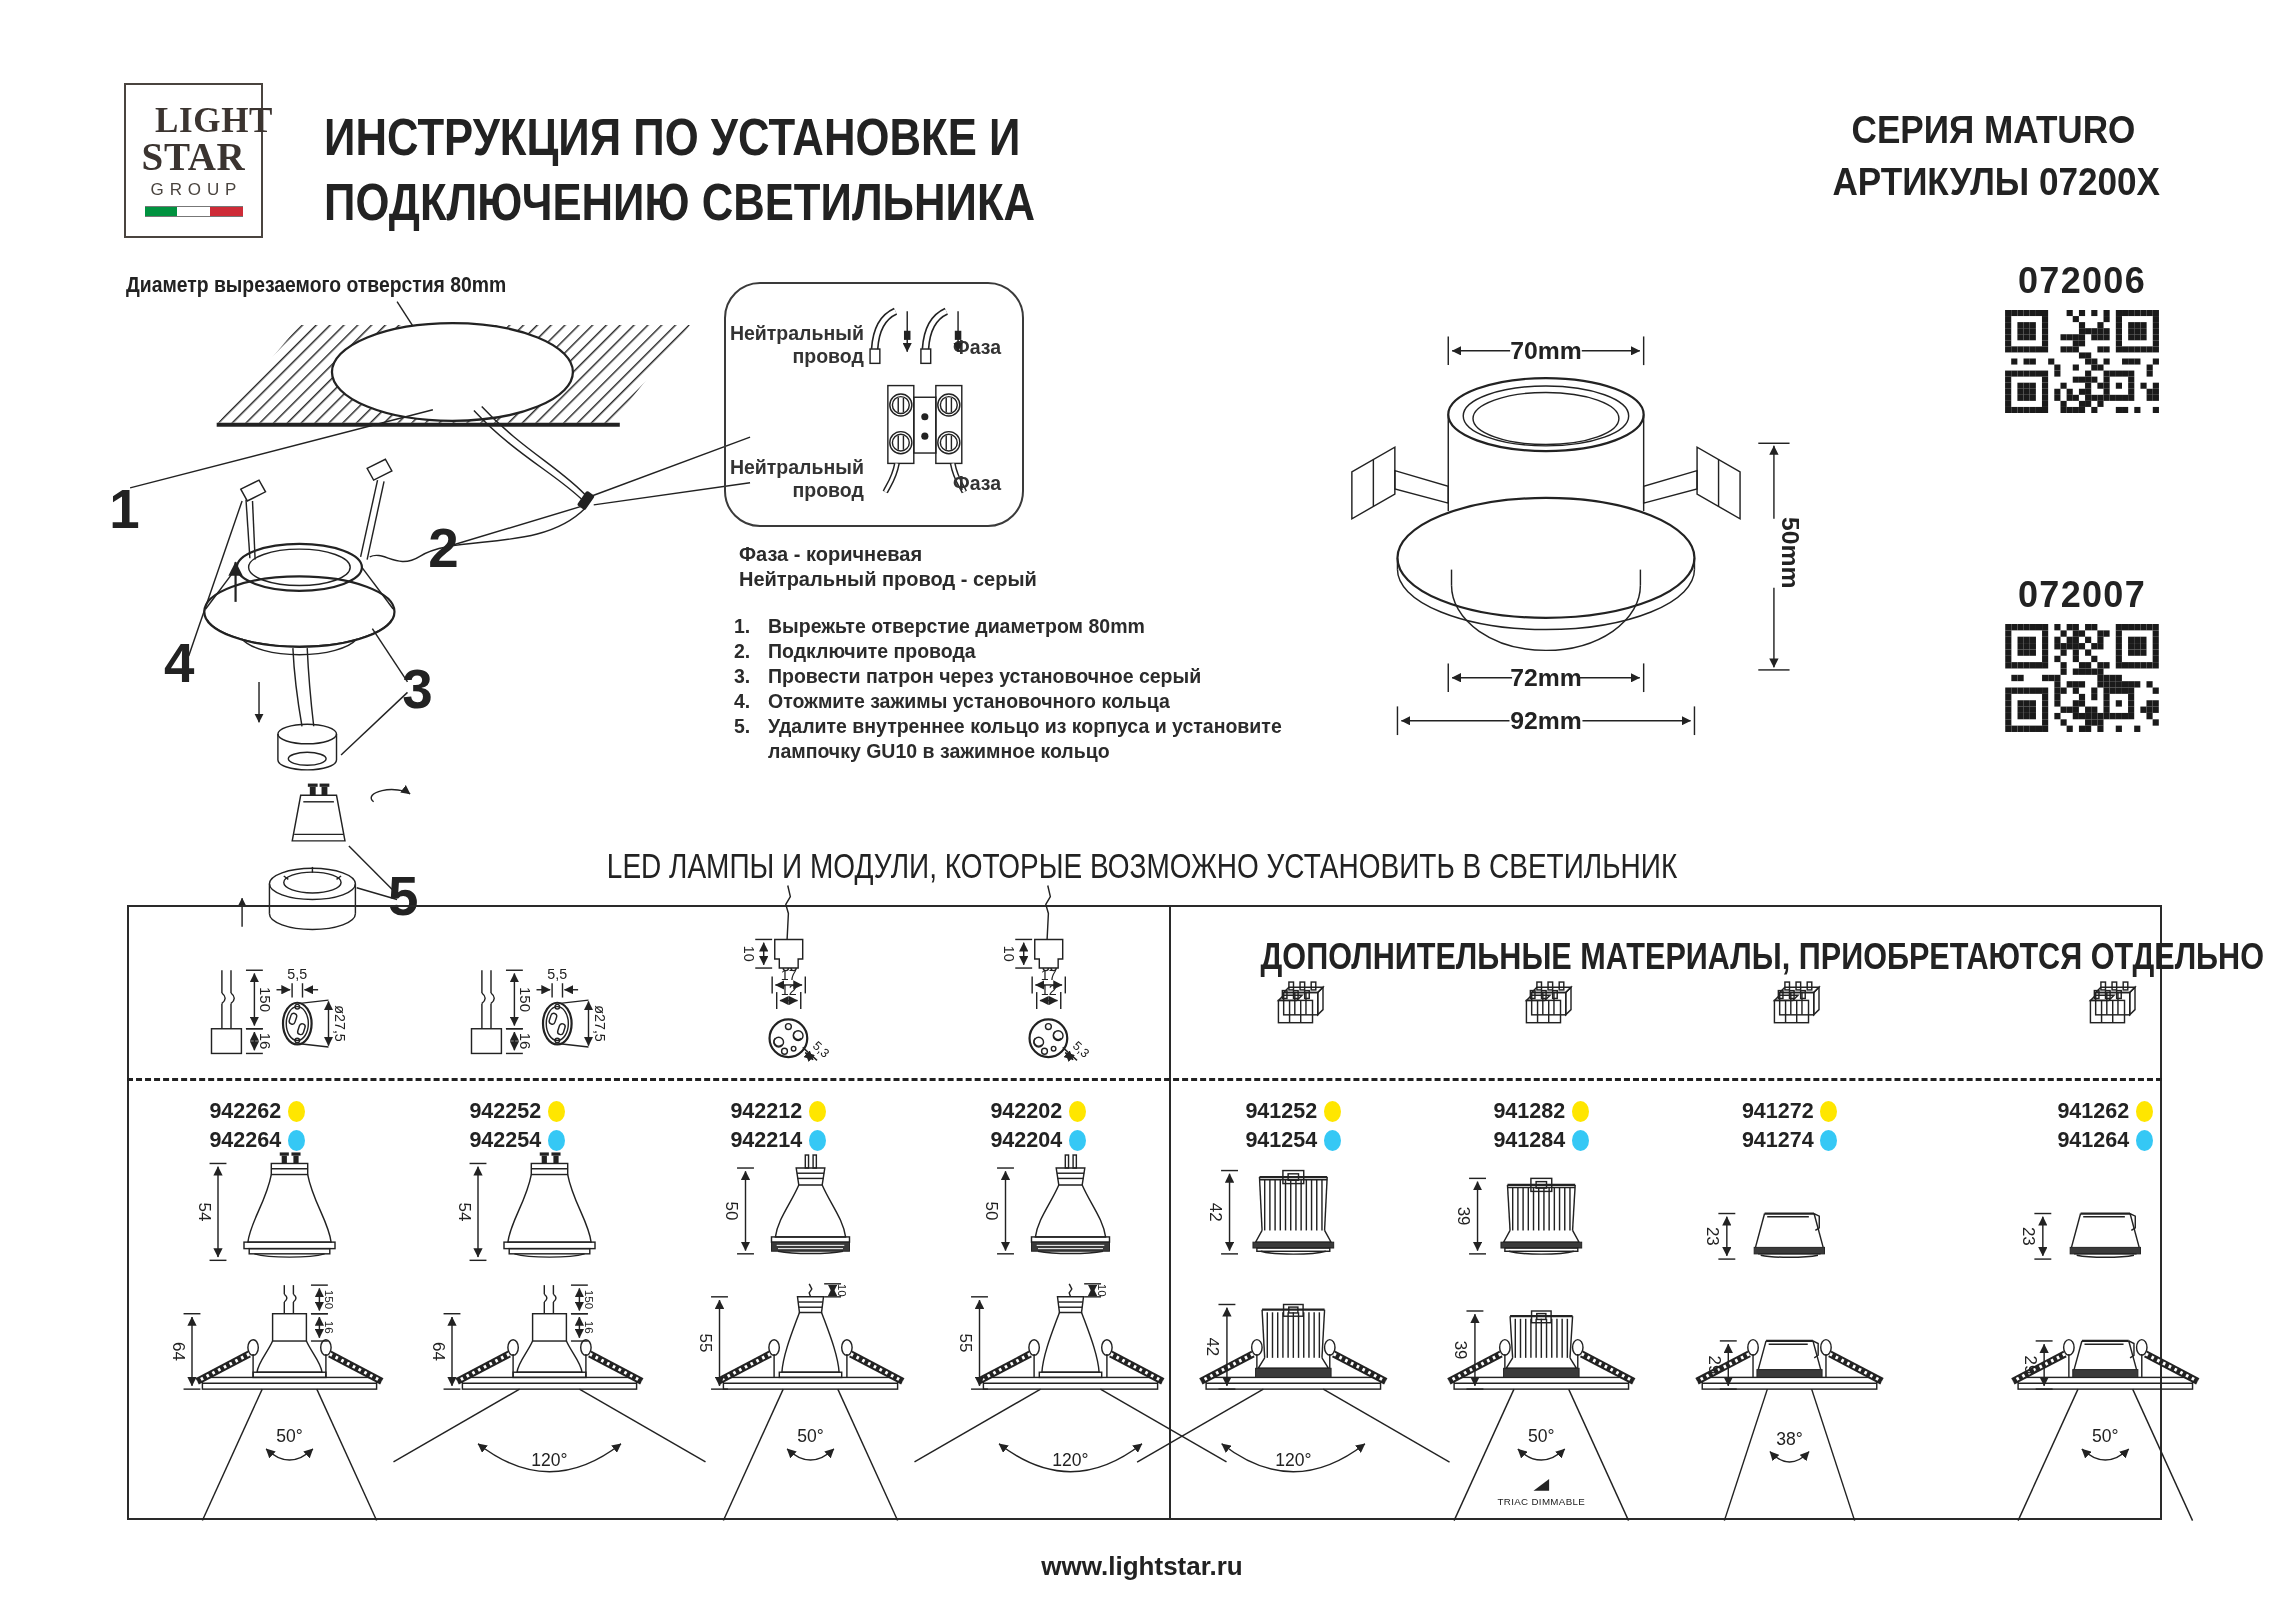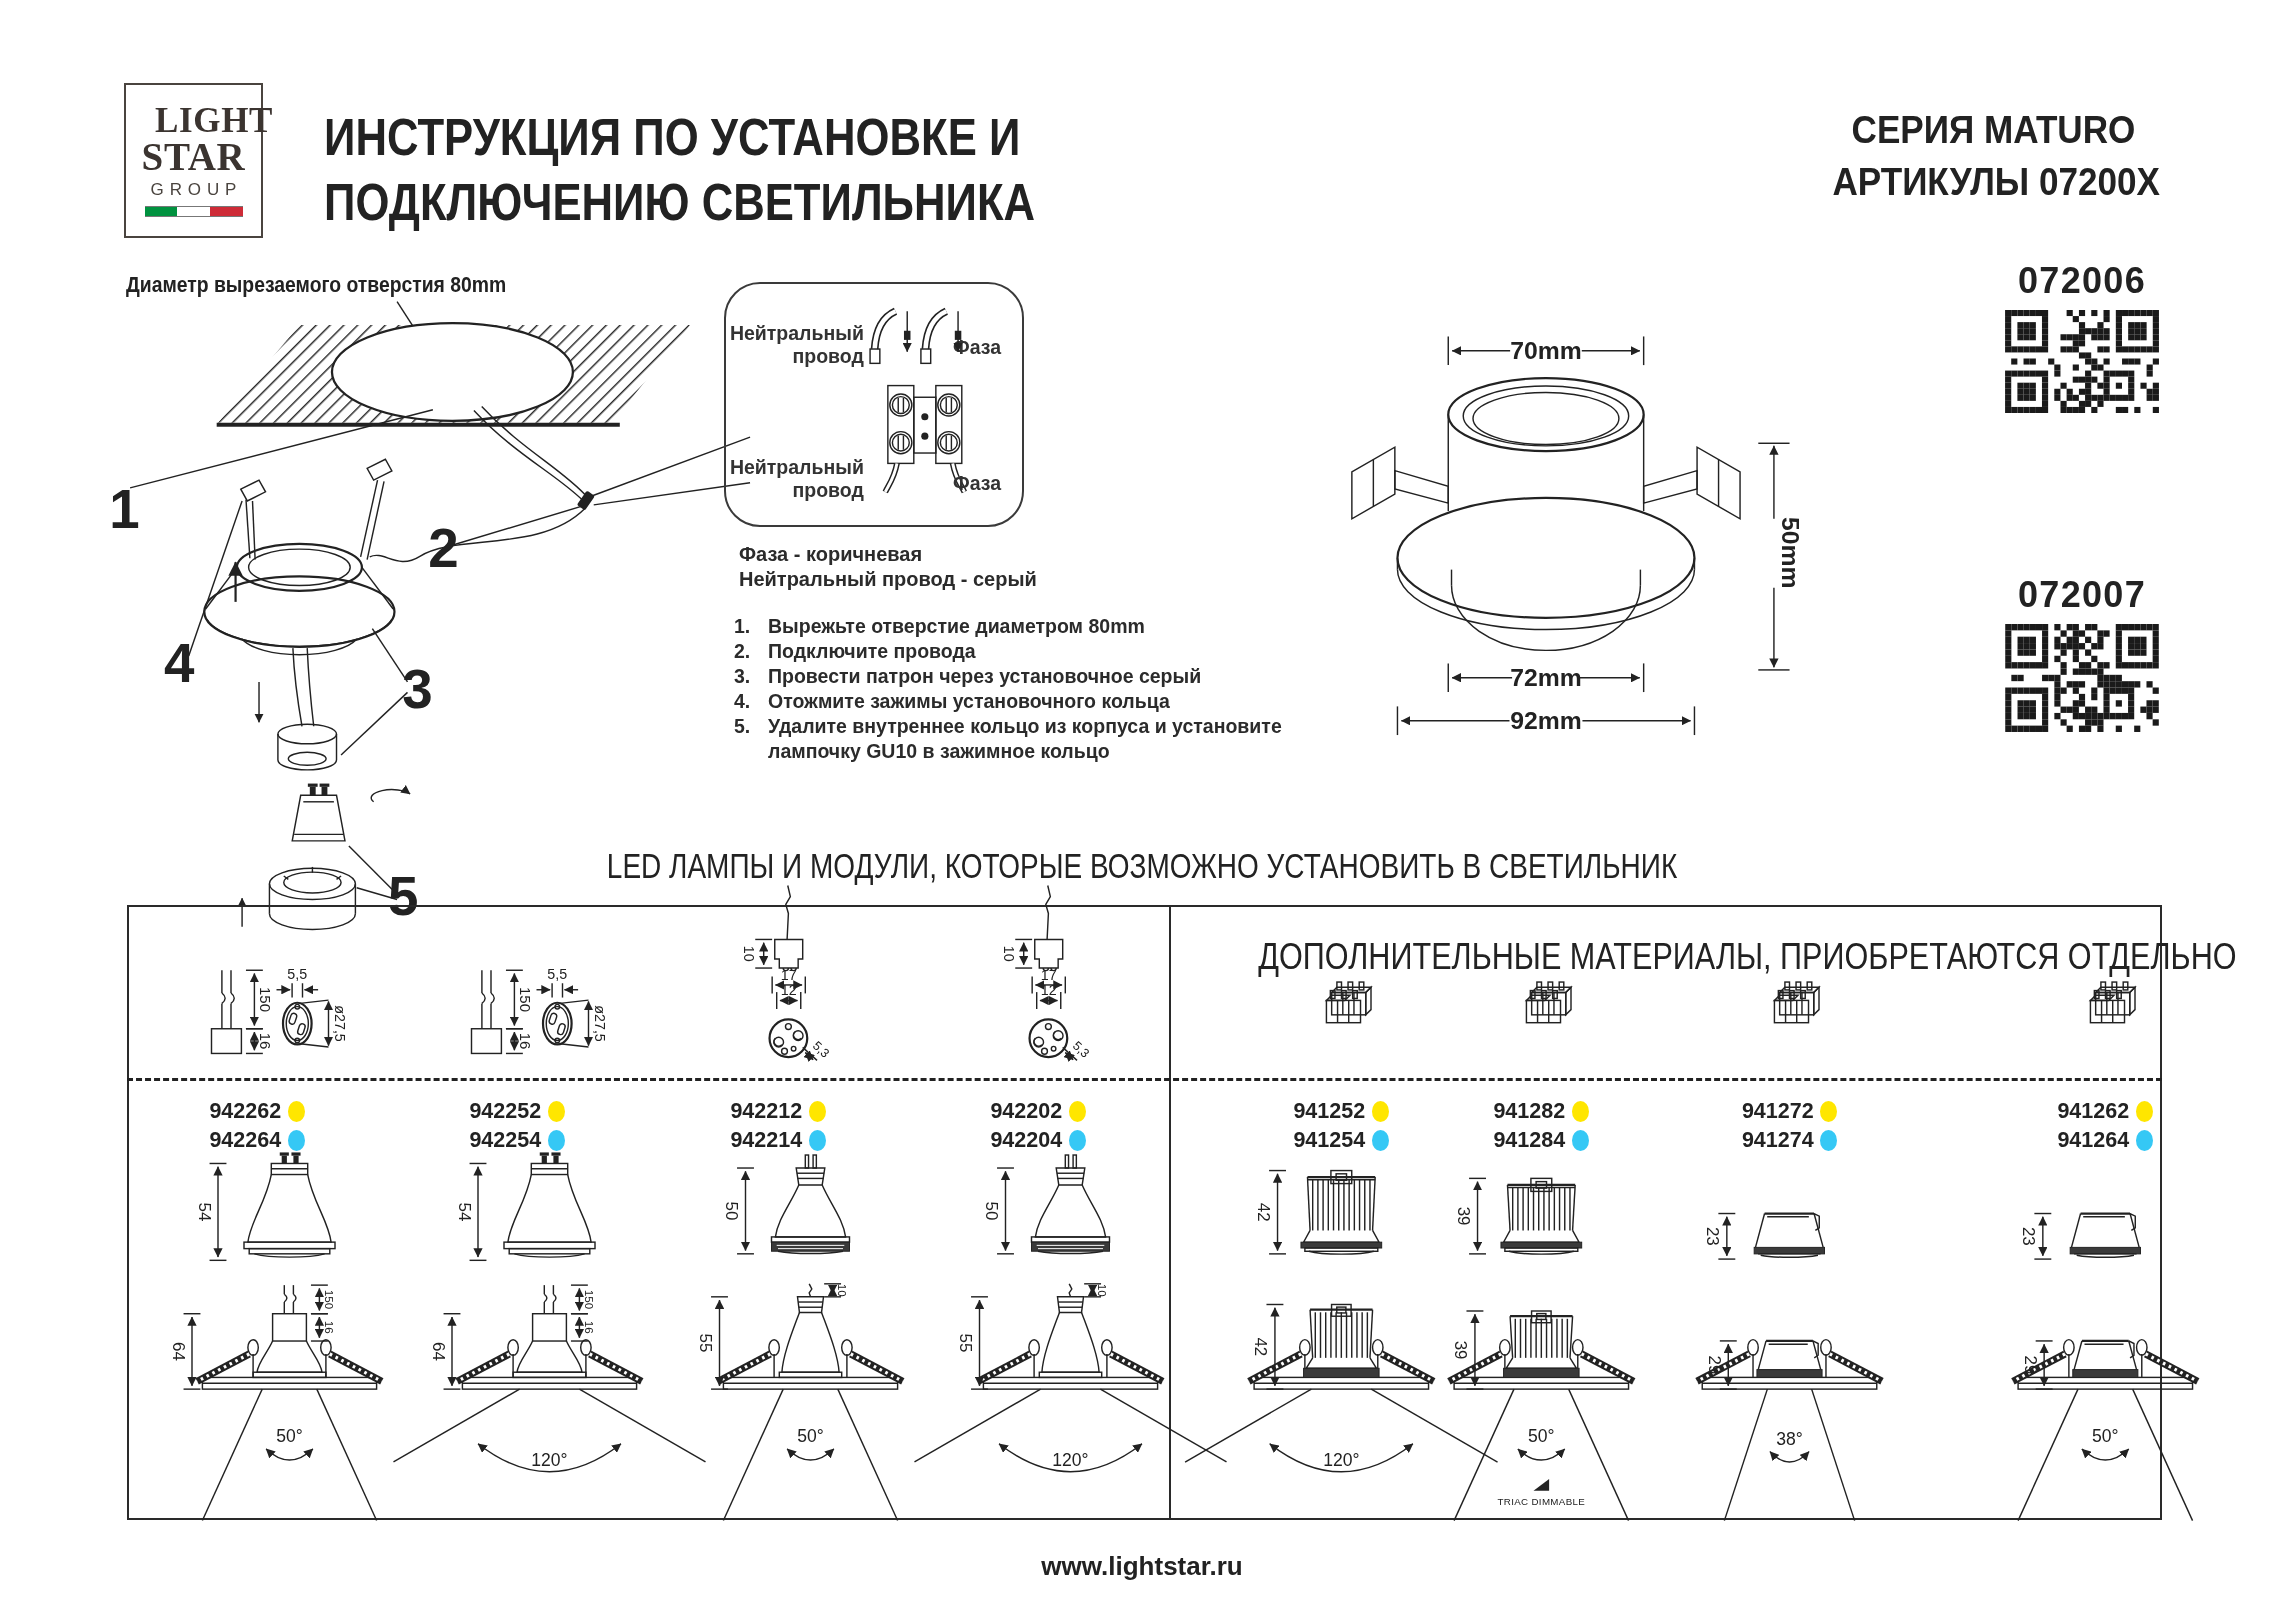--- a/index.html
+++ b/index.html
@@ -36,21 +36,21 @@
   .steps .n{display:inline-block;width:34px;}
   .steps .wrap2{padding-left:34px;height:25px;}
   
   .qrblock{position:absolute;left:2004px;width:156px;text-align:center;}
   .qrblock .art{font-size:36px;font-weight:700;letter-spacing:1.3px;margin-bottom:7.8px;}
   
   .lamp-title{position:absolute;left:0;top:846px;width:100%;text-align:center;font-size:35px;font-weight:400;white-space:nowrap;}
   .tablebox{position:absolute;left:127px;top:905px;width:2035px;height:615px;border:2px solid #2a2a2a;box-sizing:border-box;}
   .dashline{position:absolute;left:127px;top:1078px;width:2035px;height:0;border-top:3.3px dashed #222;}
   .vdivider{position:absolute;left:1169px;top:905px;width:1.6px;height:615px;background:#2a2a2a;}
-  .extras-title{position:absolute;left:1172px;top:936px;width:988px;text-align:center;font-size:36px;font-weight:400;white-space:nowrap;}
+  .extras-title{position:absolute;left:1172px;top:936px;width:988px;text-align:center;font-size:36px;font-weight:700;white-space:nowrap;}
   .lamp-col{position:absolute;top:905px;height:615px;}
   .artrow{position:absolute;width:100%;text-align:center;white-space:nowrap;font-size:21.5px;font-weight:700;}
   .artrow .dot{display:inline-block;width:17px;height:21px;border-radius:50%;vertical-align:-3.9px;margin-left:6.5px;}
   .triaclbl{font-size:15px;letter-spacing:.5px;font-weight:400;}
   .footer{position:absolute;left:0;top:1551px;width:100%;text-align:center;font-size:26px;font-weight:700;}
 </style>
 </head>
 <body>
 
 <div class="page">
@@ -1032,21 +1032,21 @@
     <line class="ln" x1="97" y1="24" x2="123" y2="24"></line>
   <line class="ln" x1="97" y1="166" x2="123" y2="166"></line>
   <line class="ln" marker-start="url(#ar)" marker-end="url(#ar)" x1="110" y1="29" x2="110" y2="161"></line>
   <text class="dim" font-size="26" text-anchor="middle" x="80" y="95" transform="rotate(90 80 95)">55</text>
   <line class="ln" x1="204" y1="166" x2="10" y2="278"></line>
         <line class="ln" x1="296" y1="166" x2="490" y2="278"></line>
         <path class="ln" marker-start="url(#ar)" marker-end="url(#ar)" d="M140,250 Q250,336 360,250"></path>
         <text class="dim" font-size="27" text-anchor="middle" x="250" y="284">120°</text>
   </svg>
       </div>
-      <div class="lamp-col" style="left: 1169px; width: 248px; margin-left: 48px;">
+      <div class="lamp-col" style="left: 1169px; width: 248px;">
         <svg class="abs" style="left:95px;top:77px" width="59" height="46" viewBox="0 0 90 70">
   <polygon class="ln" points="30,16 38,8 90,8 82,16"></polygon>
   <polygon class="ln" points="82,16 90,8 90,42 82,50"></polygon>
   <rect class="ln" x="30" y="16" width="52" height="34"></rect>
           <line class="ln" x1="47" y1="16" x2="47" y2="50"></line>
           <line class="ln" x1="64" y1="16" x2="64" y2="50"></line>
   <rect class="ln" x="38" y="0" width="7" height="12"></rect>
           <rect class="ln" x="55" y="0" width="7" height="12"></rect>
           <rect class="ln" x="72" y="0" width="7" height="12"></rect>
   <polygon class="ln" points="22,28 30,20 58,20 50,28"></polygon>

